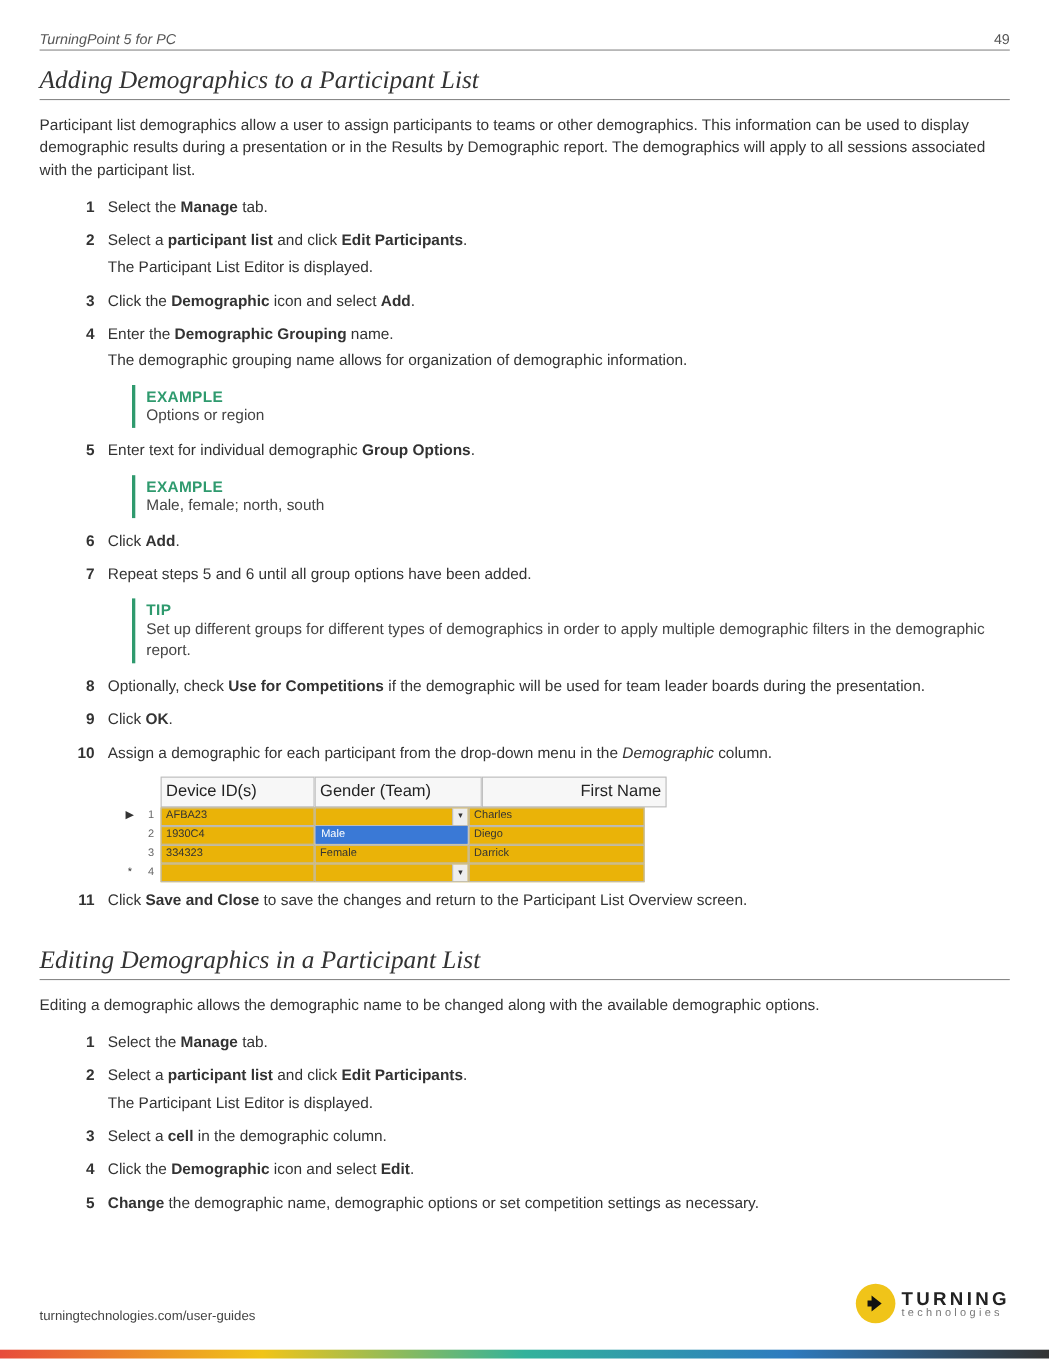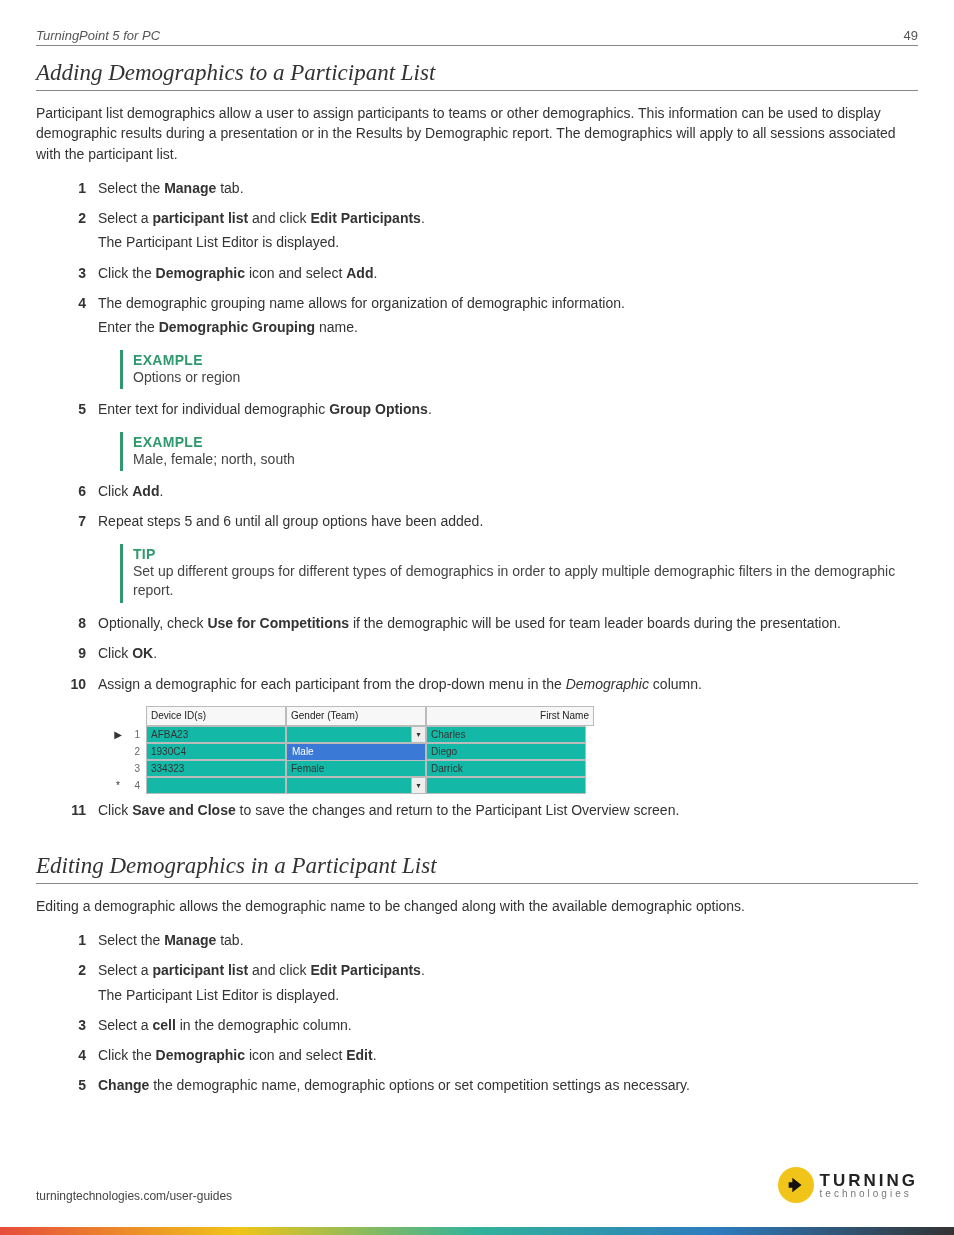--- a/index.html
+++ b/index.html
@@ -14,31 +14,31 @@
   ol.steps > li { display: flex; align-items: flex-start; margin-bottom: 6px; line-height: 1.45; }
   ol.steps .num { width: 24px; flex: 0 0 24px; text-align: right; font-weight: bold; margin-right: 12px; }
   ol.steps .body { flex: 1; }
   ol.steps .body > div { margin-bottom: 4px; }
   .callout { border-left: 3px solid #2f9a6e; margin: 8px 0 10px 58px; padding: 2px 10px; }
   .callout .label { color: #2f9a6e; font-weight: bold; font-size: 14px; letter-spacing: .3px; }
   .callout .text { color: #444; font-size: 14px; line-height: 1.4; }
   .bold { font-weight: bold; }
   .italic { font-style: italic; }
   .screenshot { margin: 8px 0 4px 12px; width: 500px; border: none; }
-  .ss-head { display: flex; font-family: "Segoe UI", Tahoma, sans-serif; font-size: 10px; color: #222; }
+  .ss-head { display: flex; font-family: "Segoe UI", Tahoma, sans-serif; font-size: 15px; color: #222; }
   .ss-rowcol { width: 36px; border-right: 0; }
   .ss-col { border: 1px solid #bbb; padding: 2px 4px; background: #f7f7f7; }
   .ss-col.dev { width: 140px; }
-  .ss-col.gen { width: 140px; }
+  .ss-col.gen { width: 152px; }
   .ss-col.fn { width: 168px; text-align: right; }
   .ss-rows { font-family: "Segoe UI", Tahoma, sans-serif; font-size: 10px; }
   .ss-row { display: flex; align-items: stretch; height: 17px; }
   .ss-rnum { width: 14px; text-align: center; color: #666; margin-right: 6px; display:flex; align-items:center; justify-content:flex-end; font-size:10px; }
   .ss-marker { width: 16px; display:flex; align-items:center; justify-content:center; color:#333; font-size:10px; }
-  .ss-cell { border: 1px solid #bbb; padding: 1px 4px; background: #14b8a6; display:flex; align-items:center; }
+  .ss-cell { border: 1px solid #bbb; padding: 1px 4px; background: #eab308; display:flex; align-items:center; }
   .ss-cell.dev { width: 140px; }
   .ss-cell.gen { width: 140px; position: relative; }
   .ss-cell.fn { width: 160px; }
   .ss-dropdown-arrow { position: absolute; right: 0; top: 0; bottom: 0; width: 14px; border-left: 1px solid #bbb; background: #eee; display:flex; align-items:center; justify-content:center; font-size:8px; color:#333; }
   .ss-hl { background: #3a79d6; color: #fff; border: 1px solid #3a79d6; }
   .footer { position: absolute; bottom: 32px; left: 36px; right: 36px; display:flex; justify-content:space-between; align-items:flex-end; }
   .footer .url { font-size: 12px; color: #444; }
   .footer .logo { display:flex; align-items:center; gap:6px; }
   .footer .logo .mark { width:36px; height:36px; border-radius:50%; background:#f0c419; display:flex; align-items:center; justify-content:center; font-weight:bold; font-size:22px; color:#111; }
   .footer .logo .text { line-height:1; }
@@ -75,22 +75,22 @@
       </li>
       <li>
         <div class="num">3</div>
         <div class="body">
           <div>Click the <span class="bold">Demographic</span> icon and select <span class="bold">Add</span>.</div>
         </div>
       </li>
       <li>
         <div class="num">4</div>
         <div class="body">
+          <div>Enter the <span class="bold">Demographic Grouping</span> name.</div>
           <div>The demographic grouping name allows for organization of demographic information.</div>
-          <div>Enter the <span class="bold">Demographic Grouping</span> name.</div>
         </div>
       </li>
       <div class="callout">
         <div class="label">EXAMPLE</div>
         <div class="text">Options or region</div>
       </div>
       <li>
         <div class="num">5</div>
         <div class="body">
           <div>Enter text for individual demographic <span class="bold">Group Options</span>.</div>

